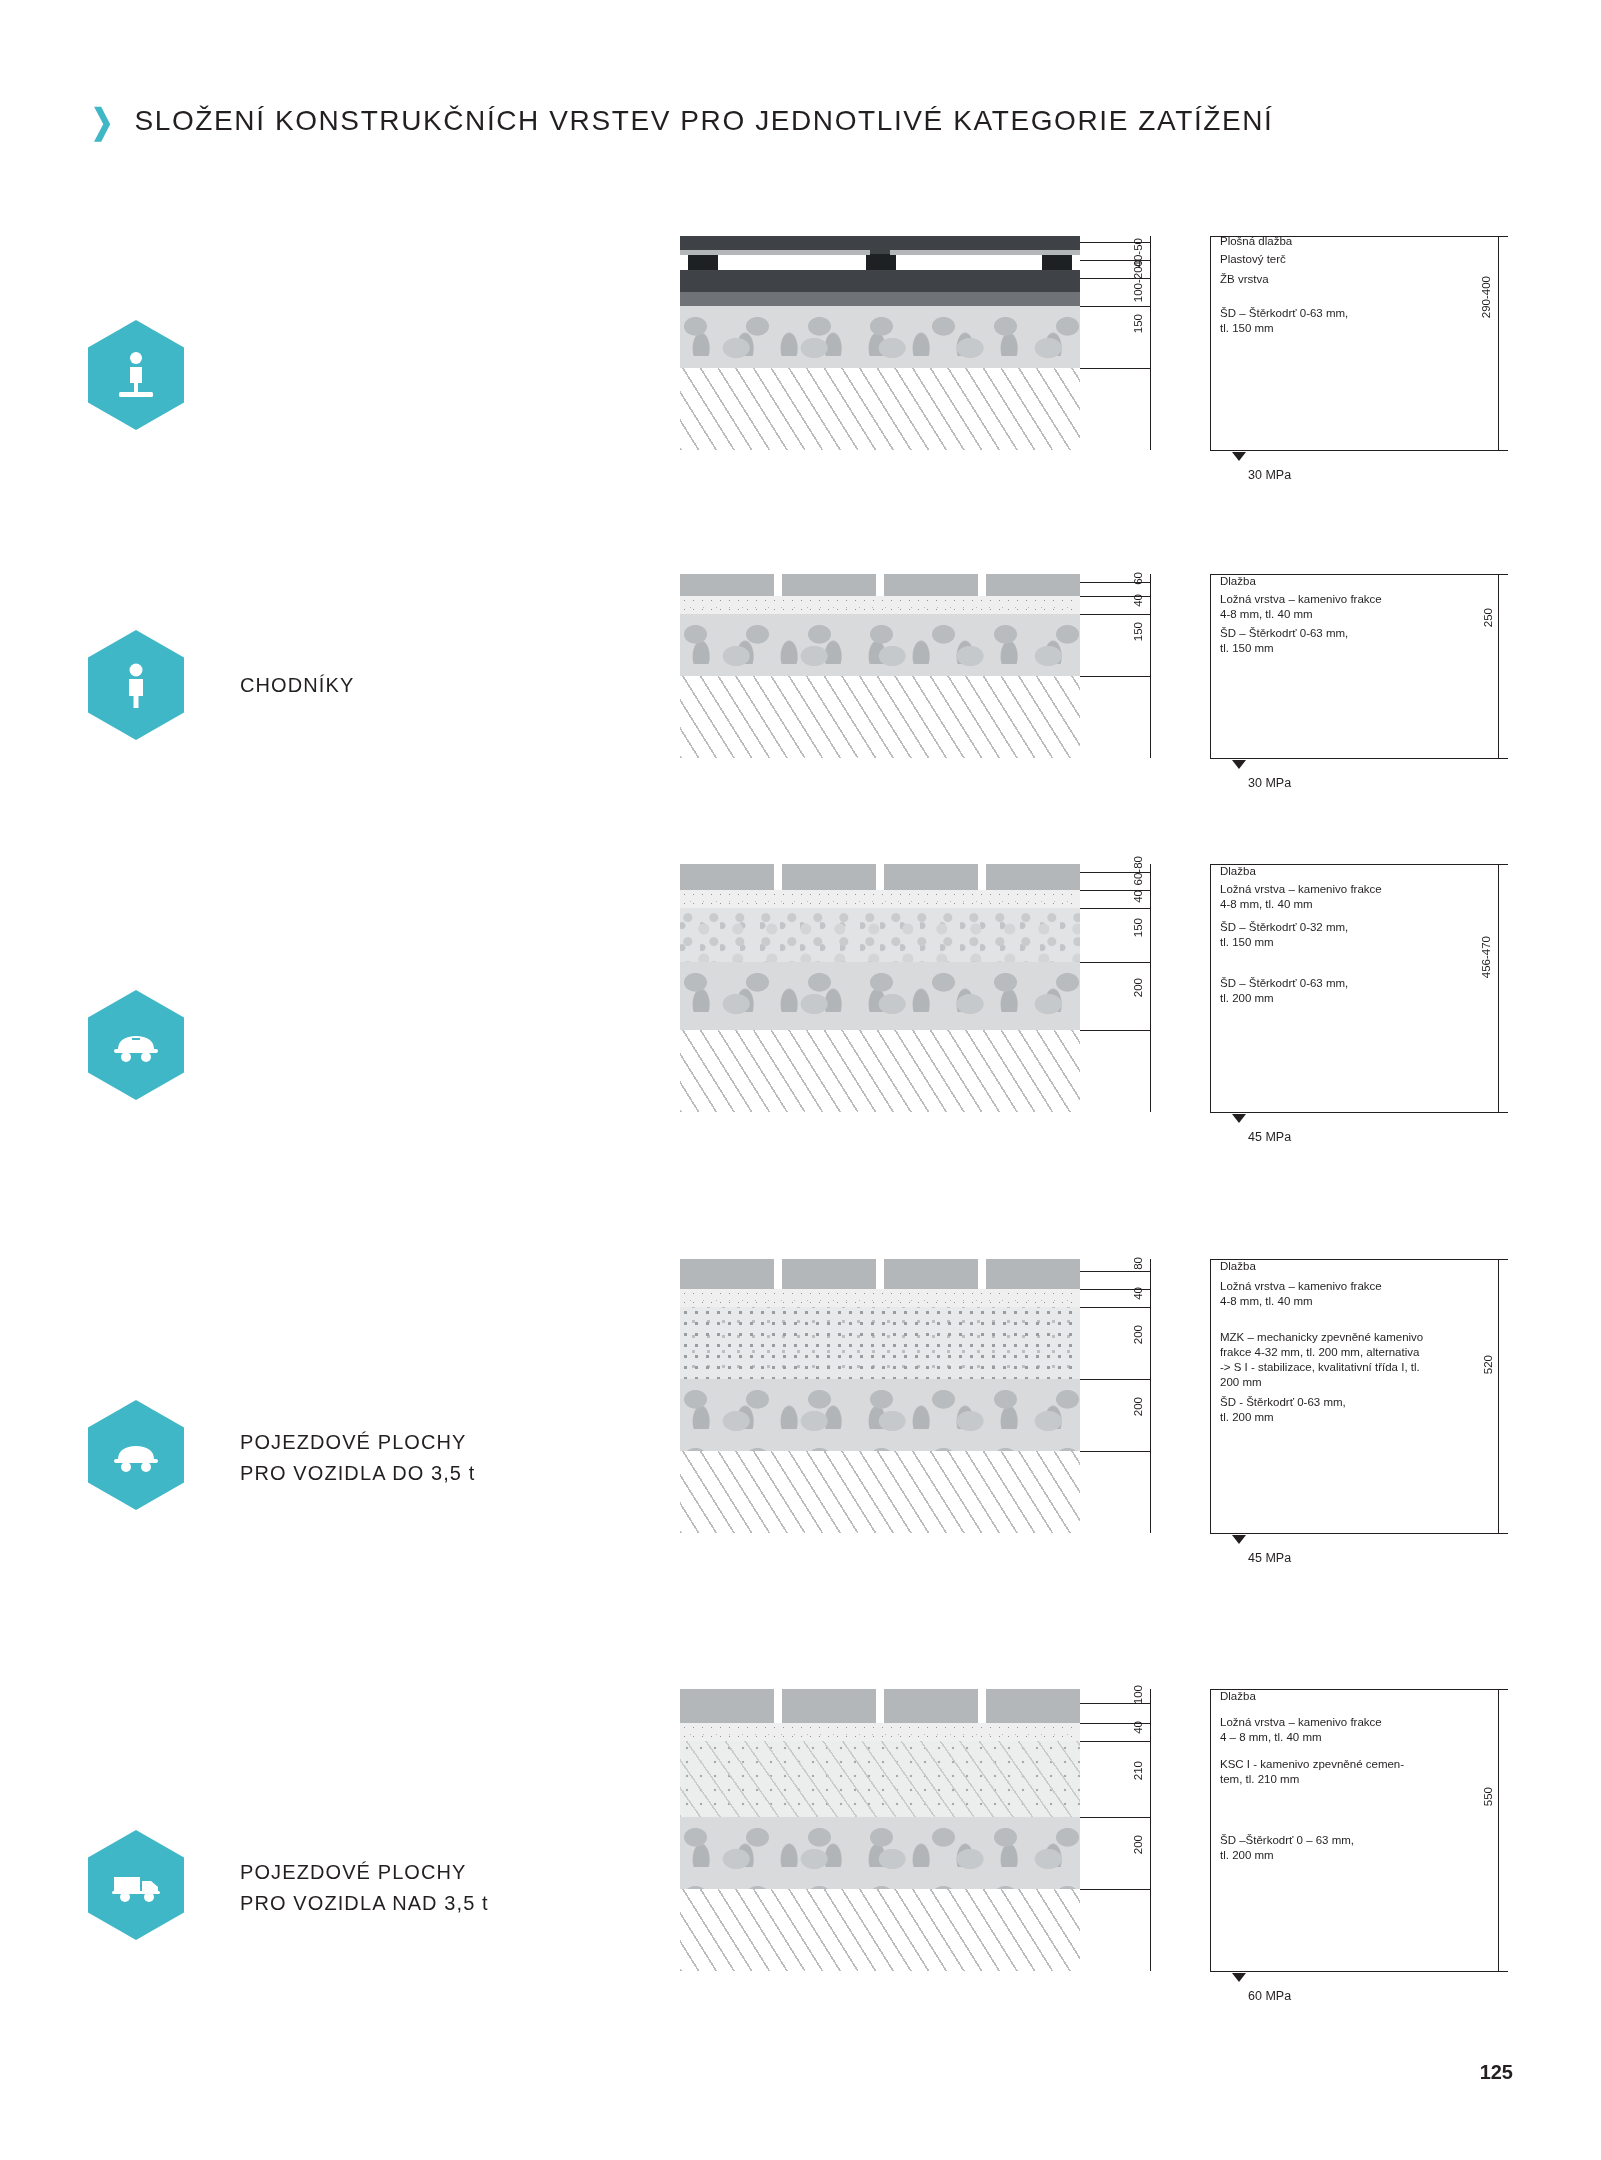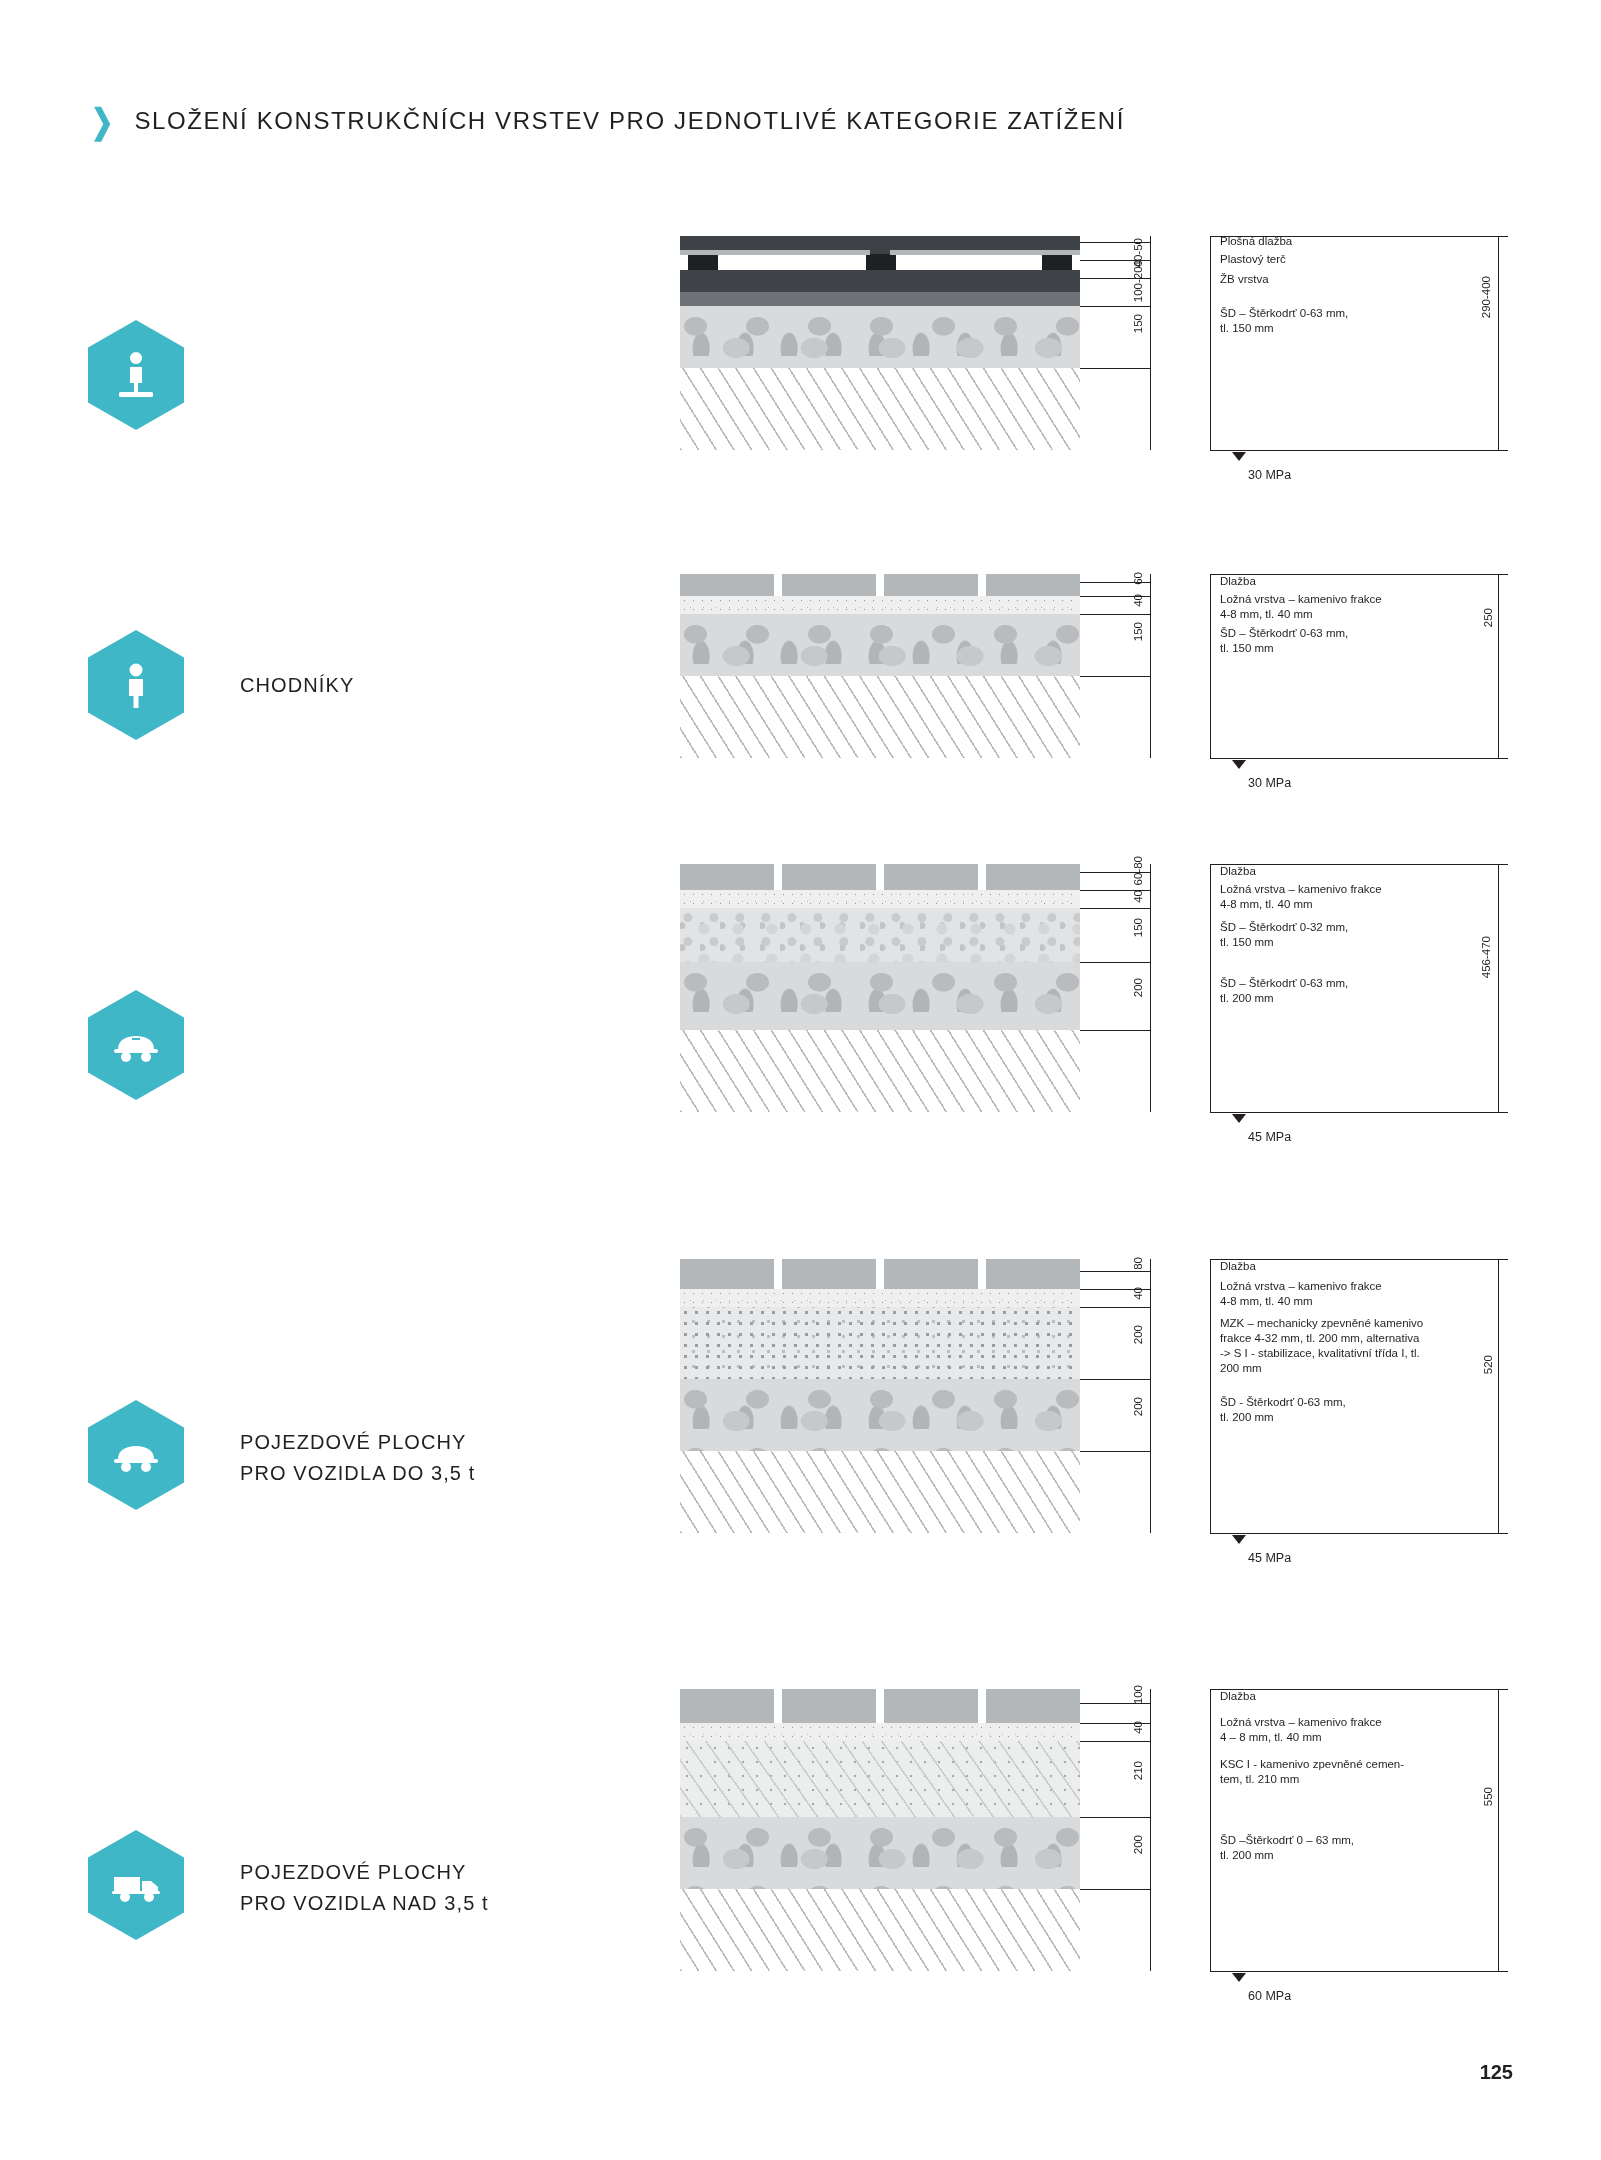--- a/index.html
+++ b/index.html
@@ -8,21 +8,21 @@
     font-family:"Liberation Sans", sans-serif;
     color:#231f20;
     position:relative;overflow:hidden;
   }
   .page{position:relative;width:1601px;height:2160px;}
 
   
   .header{position:absolute;left:88px;top:104px;display:flex;align-items:center;gap:18px;}
   .header .chev{color:#3fb7c7;font-size:34px;line-height:1;font-weight:700;transform:scaleX(.8);}
   .header .title{
-    font-size:24px;letter-spacing:1.6px;color:#231f20;font-weight:400;white-space:nowrap;
+    font-size:28px;letter-spacing:1.6px;color:#231f20;font-weight:400;white-space:nowrap;
   }
 
   
   .row{position:absolute;left:0;width:1601px;}
   .row .hex-wrap{position:absolute;left:88px;width:96px;height:110px;}
   .hex{
     width:96px;height:110px;background:#3fb7c7;
     clip-path:polygon(50% 0%,100% 25%,100% 75%,50% 100%,0% 75%,0% 25%);
     display:flex;align-items:center;justify-content:center;
   }
@@ -306,21 +306,21 @@
       <div class="vline" style="left:530px;top:14px;height:274px;"></div>
 
       <div class="vlab" style="left:452px;top:12px;">80</div>
       <div class="vlab" style="left:452px;top:42px;">40</div>
       <div class="vlab" style="left:452px;top:80px;">200</div>
       <div class="vlab" style="left:452px;top:152px;">200</div>
 
       <div class="dimtext" style="left:540px;top:14px;">Dlažba</div>
       <div class="dimtext" style="left:540px;top:34px;">Ložná vrstva – kamenivo frakce
 4-8 mm, tl. 40 mm</div>
-      <div class="dimtext" style="left:540px;top:71px;">MZK – mechanicky zpevněné kamenivo
+      <div class="dimtext" style="left:540px;top:85px;">MZK – mechanicky zpevněné kamenivo
 frakce 4-32 mm, tl. 200 mm, alternativa
 -&gt; S I - stabilizace, kvalitativní třída I, tl.
 200 mm</div>
       <div class="dimtext" style="left:540px;top:150px;">ŠD - Štěrkodrť 0-63 mm,
 tl. 200 mm</div>
 
       <div class="vline" style="left:818px;top:14px;height:274px;"></div>
       <div class="vlab" style="left:802px;top:110px;">520</div>
       <div class="tick" style="left:808px;top:14px;width:20px;"></div>
       <div class="tick" style="left:808px;top:288px;width:20px;"></div>

